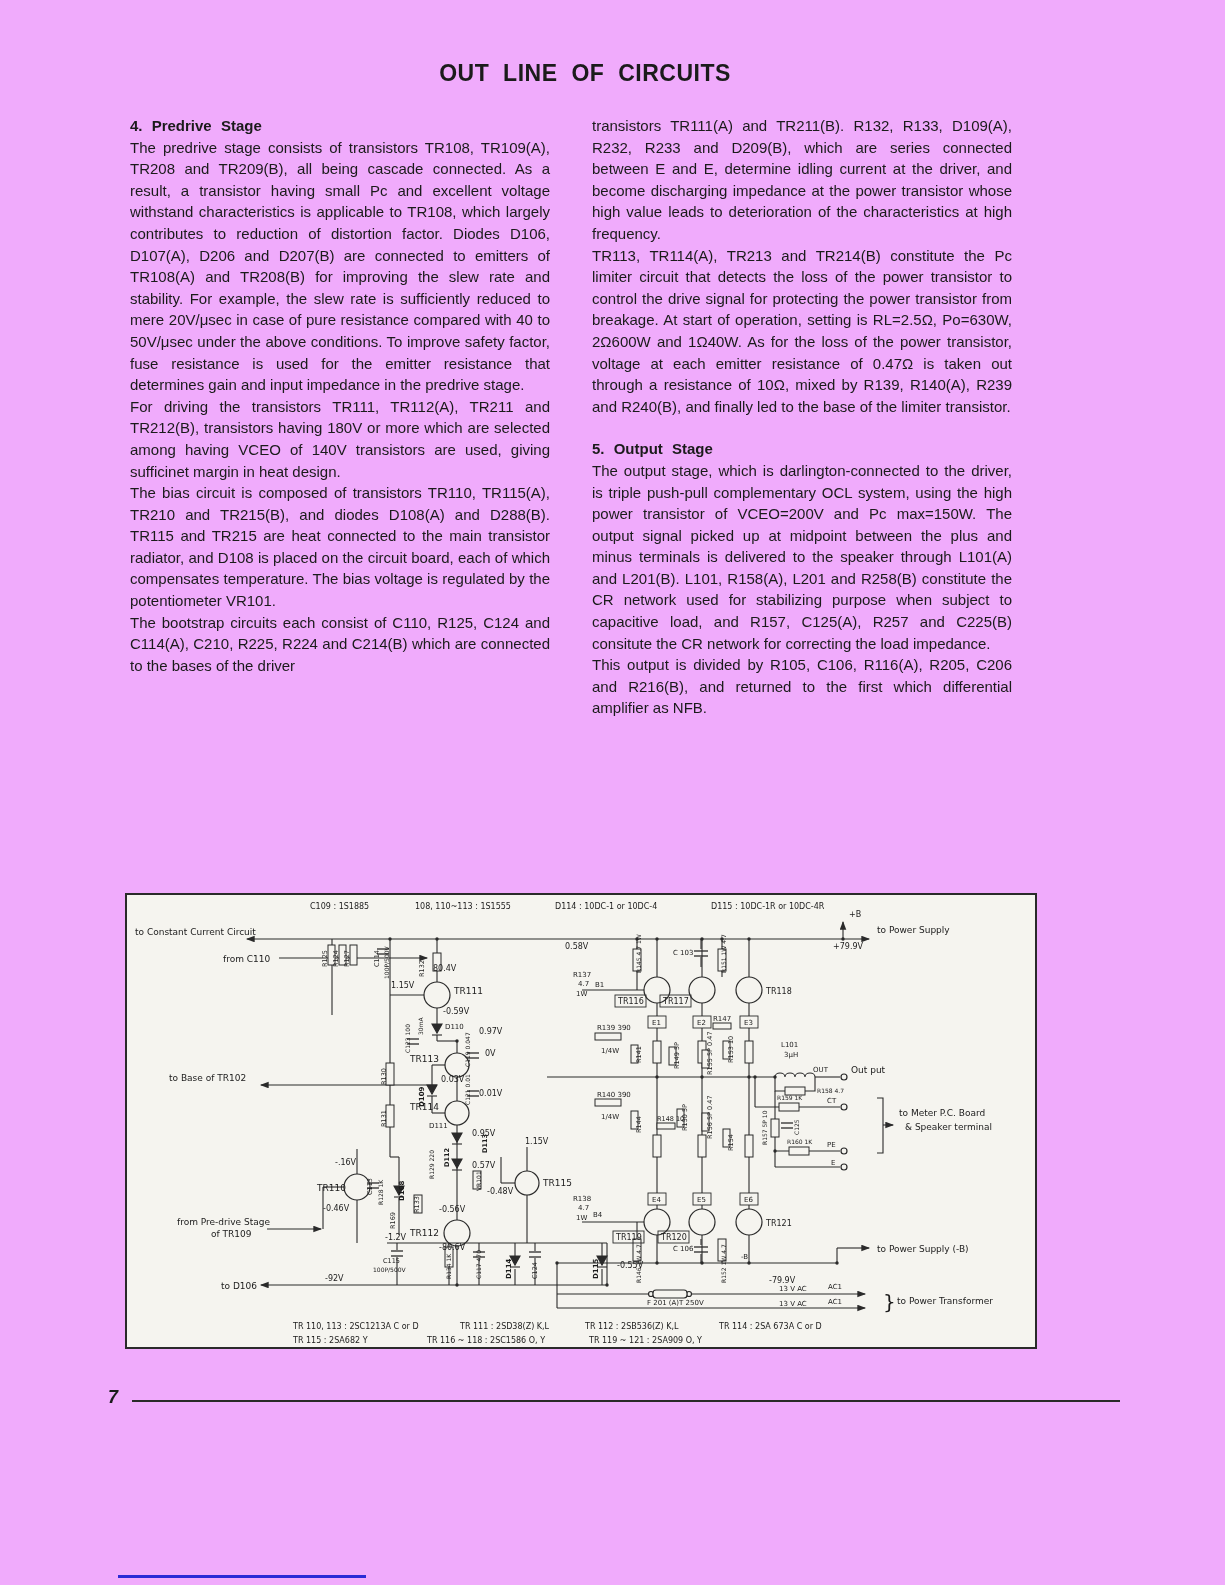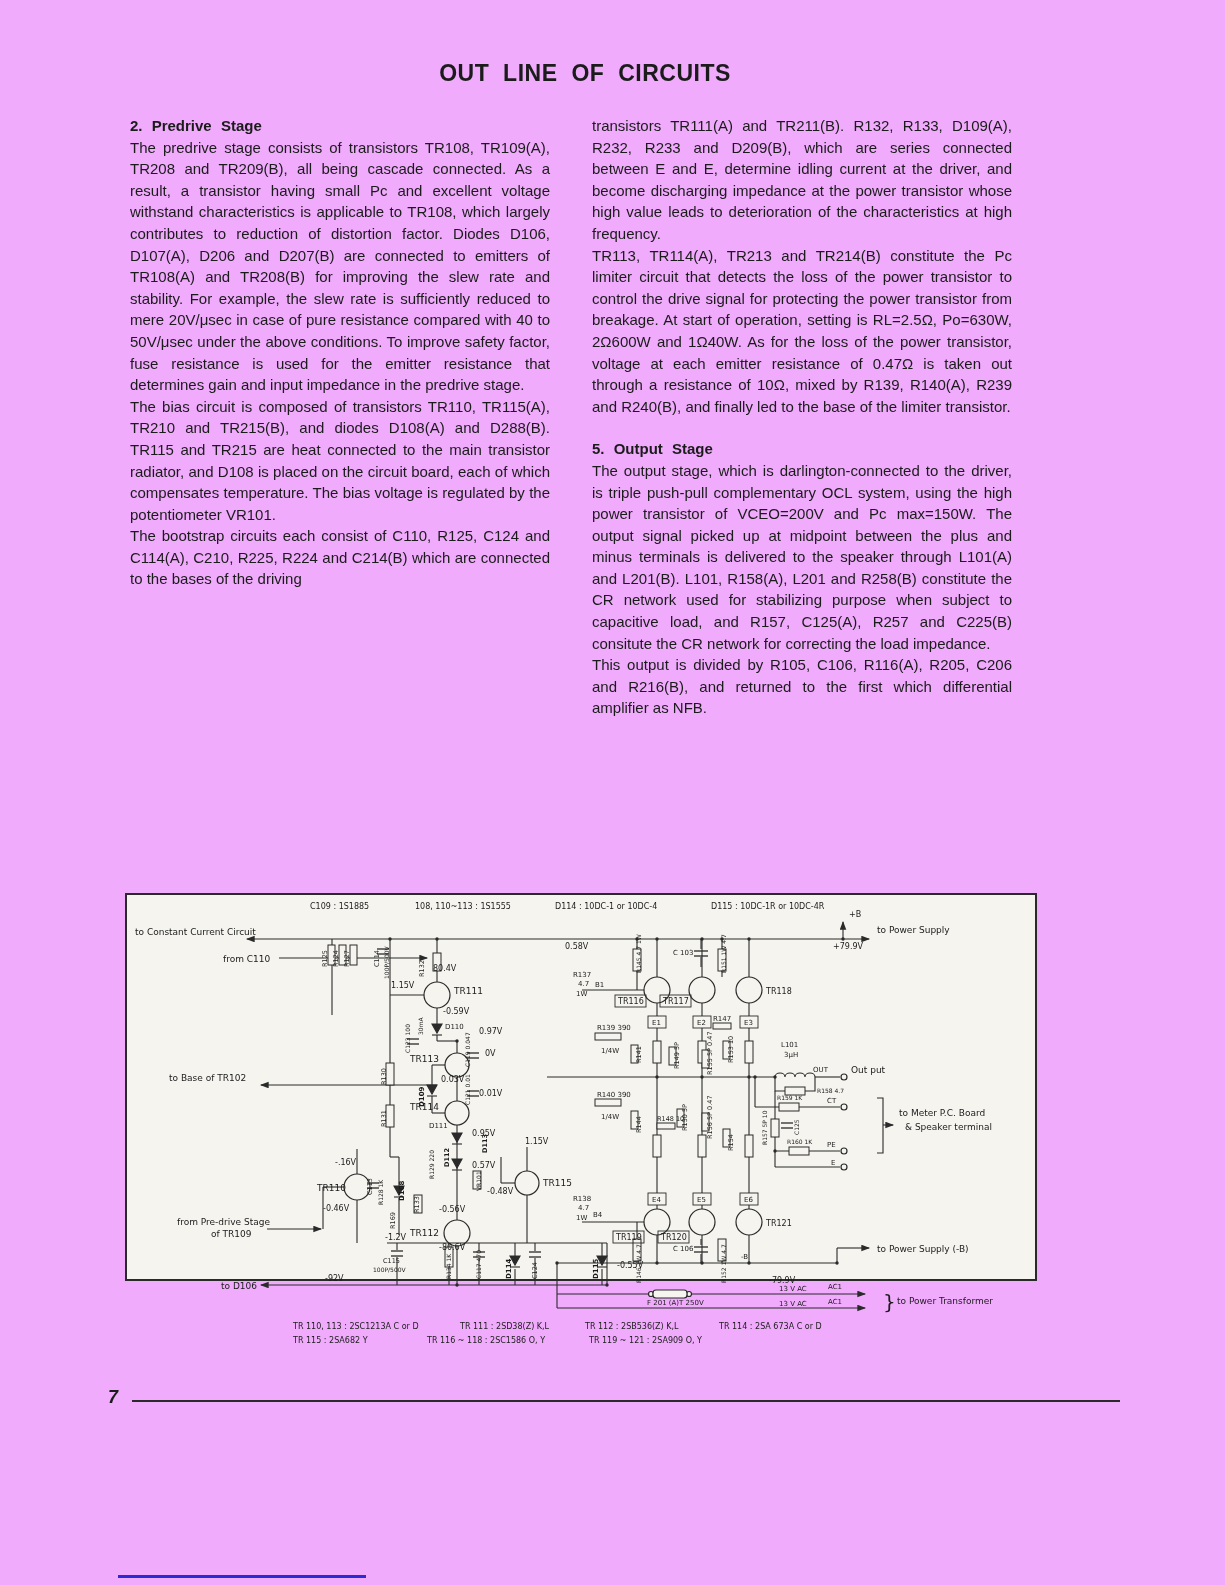--- a/index.html
+++ b/index.html
@@ -7,39 +7,40 @@
   body { background:#e9e8e4; font-family:"Liberation Sans", sans-serif; }
   .paper { position:relative; width:1225px; height:1585px; background:#f0abfc; color:#1b1b1b; overflow:hidden; }
   .title { position:absolute; top:60px; left:0; width:1170px; text-align:center;
            font-size:23px; font-weight:bold; letter-spacing:.5px; word-spacing:7px; }
   .col { position:absolute; top:115px; width:420px; font-size:15px; line-height:21.6px;
          text-align:justify; }
   .col.left { left:130px; } .col.right { left:592px; }
   .col h2 { font-size:15px; font-weight:bold; margin-top:21px; word-spacing:5px; }
   .col h2.first { margin-top:0; }
   .col p { margin:0; }
-  .schematic { position:absolute; left:125px; top:893px; width:912px; height:388px;
+  .schematic { position:absolute; left:125px; top:893px; width:912px; height:456px;
                border:2px solid #2a2a2a; background:#f5f4ef; }
   svg text { font-family:"DejaVu Sans", sans-serif; }
   .footer-no { position:absolute; left:108px; top:1387px; font-size:18px; font-weight:bold; font-style:italic; }
   .footer-rule { position:absolute; left:132px; top:1400px; width:988px; height:2px; background:#2a2a2a; }
   .blue-line { position:absolute; left:118px; top:1575px; width:248px; height:3px; background:#2b2bd6; }
 </style>
 </head>
 <body>
 
 <div class="paper">
 
   <h1 class="title">OUT LINE OF CIRCUITS</h1>
 
   <div class="col left">
-    <h2 class="first">2.  Predrive  Stage</h2>
+    <h2 class="first">4.  Predrive  Stage</h2>
     <p>The predrive stage consists of transistors TR108, TR109(A), TR208 and TR209(B), all being cascade connected. As a result, a transistor having small Pc and excellent voltage withstand characteristics is applicable to TR108, which largely contributes to reduction of distortion factor. Diodes D106, D107(A), D206 and D207(B) are connected to emitters of TR108(A) and TR208(B) for improving the slew rate and stability. For example, the slew rate is sufficiently reduced to mere 20V/μsec in case of pure resistance compared with 40 to 50V/μsec under the above conditions. To improve safety factor, fuse resistance is used for the emitter resistance that determines gain and input impedance in the predrive stage.</p>
+    <p>For driving the transistors TR111, TR112(A), TR211 and TR212(B), transistors having 180V or more which are selected among having VCEO of 140V transistors are used, giving sufficinet margin in heat design.</p>
     <p>The bias circuit is composed of transistors TR110, TR115(A), TR210 and TR215(B), and diodes D108(A) and D288(B). TR115 and TR215 are heat connected to the main transistor radiator, and D108 is placed on the circuit board, each of which compensates temperature. The bias voltage is regulated by the potentiometer VR101.</p>
-    <p>The bootstrap circuits each consist of C110, R125, C124 and C114(A), C210, R225, R224 and C214(B) which are connected to the bases of the driving</p>
+    <p>The bootstrap circuits each consist of C110, R125, C124 and C114(A), C210, R225, R224 and C214(B) which are connected to the bases of the driver</p>
   </div>
 
   <div class="col right">
     <p>transistors TR111(A) and TR211(B). R132, R133, D109(A), R232, R233 and D209(B), which are series connected between E and E, determine idling current at the driver, and become discharging impedance at the power transistor whose high value leads to deterioration of the characteristics at high frequency.</p>
     <p>TR113, TR114(A), TR213 and TR214(B) constitute the Pc limiter circuit that detects the loss of the power transistor to control the drive signal for protecting the power transistor from breakage. At start of operation, setting is RL=2.5Ω, Po=630W, 2Ω600W and 1Ω40W. As for the loss of the power transistor, voltage at each emitter resistance of 0.47Ω is taken out through a resistance of 10Ω, mixed by R139, R140(A), R239 and R240(B), and finally led to the base of the limiter transistor.</p>
     <h2>5.  Output  Stage</h2>
     <p>The output stage, which is darlington-connected to the driver, is triple push-pull complementary OCL system, using the high power transistor of VCEO=200V and Pc max=150W. The output signal picked up at midpoint between the plus and minus terminals is delivered to the speaker through L101(A) and L201(B). L101, R158(A), L201 and R258(B) constitute the CR network used for stabilizing purpose when subject to capacitive load, and R157, C125(A), R257 and C225(B) consitute the CR network for correcting the load impedance.</p>
     <p>This output is divided by R105, C106, R116(A), R205, C206 and R216(B), and returned to the first which differential amplifier as NFB.</p>
   </div>
 

